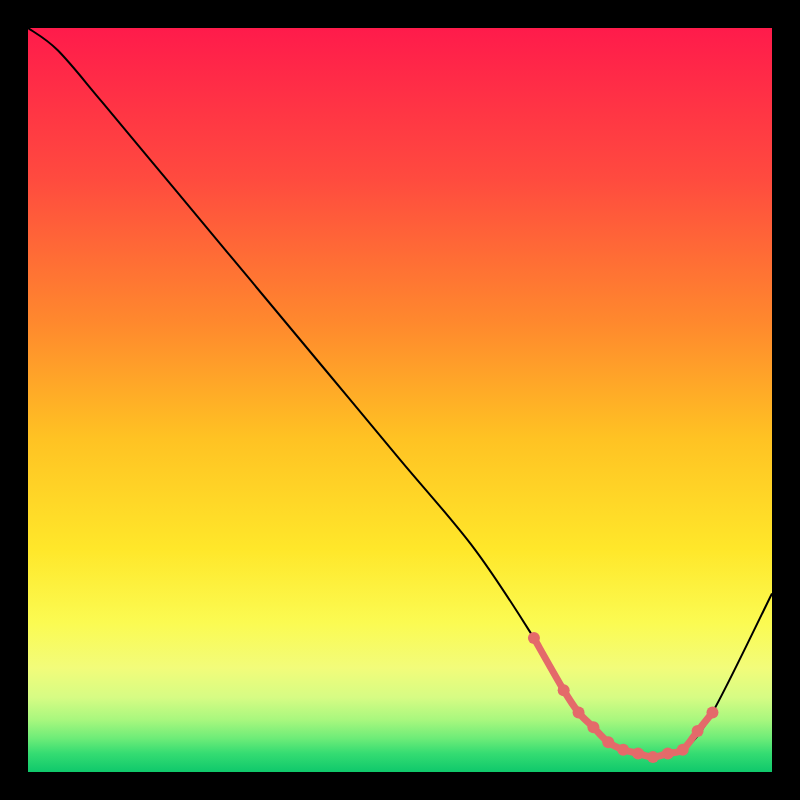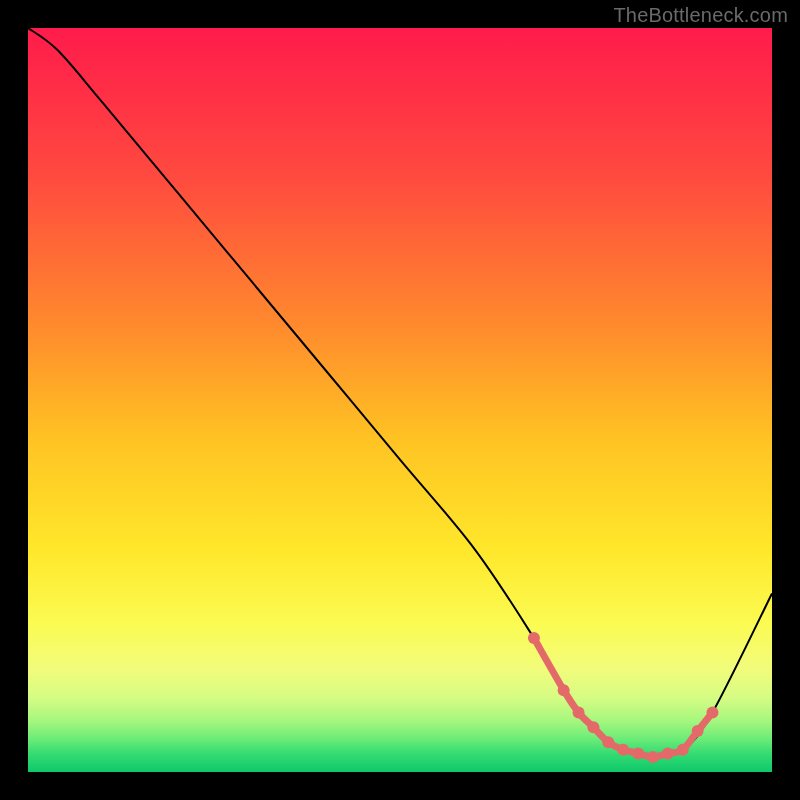--- a/index.html
+++ b/index.html
@@ -67,14 +67,13 @@
         <circle cx="652.96" cy="757.12" r="6" fill="#e46a6a"></circle>
         <circle cx="667.84" cy="753.40" r="6" fill="#e46a6a"></circle>
         <circle cx="682.72" cy="749.68" r="6" fill="#e46a6a"></circle>
         <circle cx="697.60" cy="731.08" r="6" fill="#e46a6a"></circle>
         <circle cx="712.48" cy="712.48" r="6" fill="#e46a6a"></circle>
       </g>
 
     <path id="marker-path" fill="none" stroke-width="7" stroke-linecap="round" d="M 533.9200000000001 638.08 C 538.88 646.76, 556.24 677.76, 563.68 690.16 C 571.12 702.56, 573.60 706.28, 578.56 712.48 C 583.52 718.68, 588.48 722.40, 593.44 727.36 C 598.40 732.32, 603.36 738.52, 608.32 742.24 C 613.28 745.96, 618.24 747.82, 623.20 749.68 C 628.16 751.54, 633.12 752.16, 638.08 753.40 C 643.04 754.64, 648.00 757.12, 652.96 757.12 C 657.92 757.12, 662.88 754.64, 667.84 753.40 C 672.80 752.16, 677.76 753.40, 682.72 749.68 C 687.68 745.96, 692.64 737.28, 697.60 731.08 C 702.56 724.88, 710.00 715.58, 712.48 712.48" stroke="#e46a6a"></path>
   </svg>
 
-  <div class="watermark">TheBottleneck.com</div>
 </div>
 
 </body></html>

